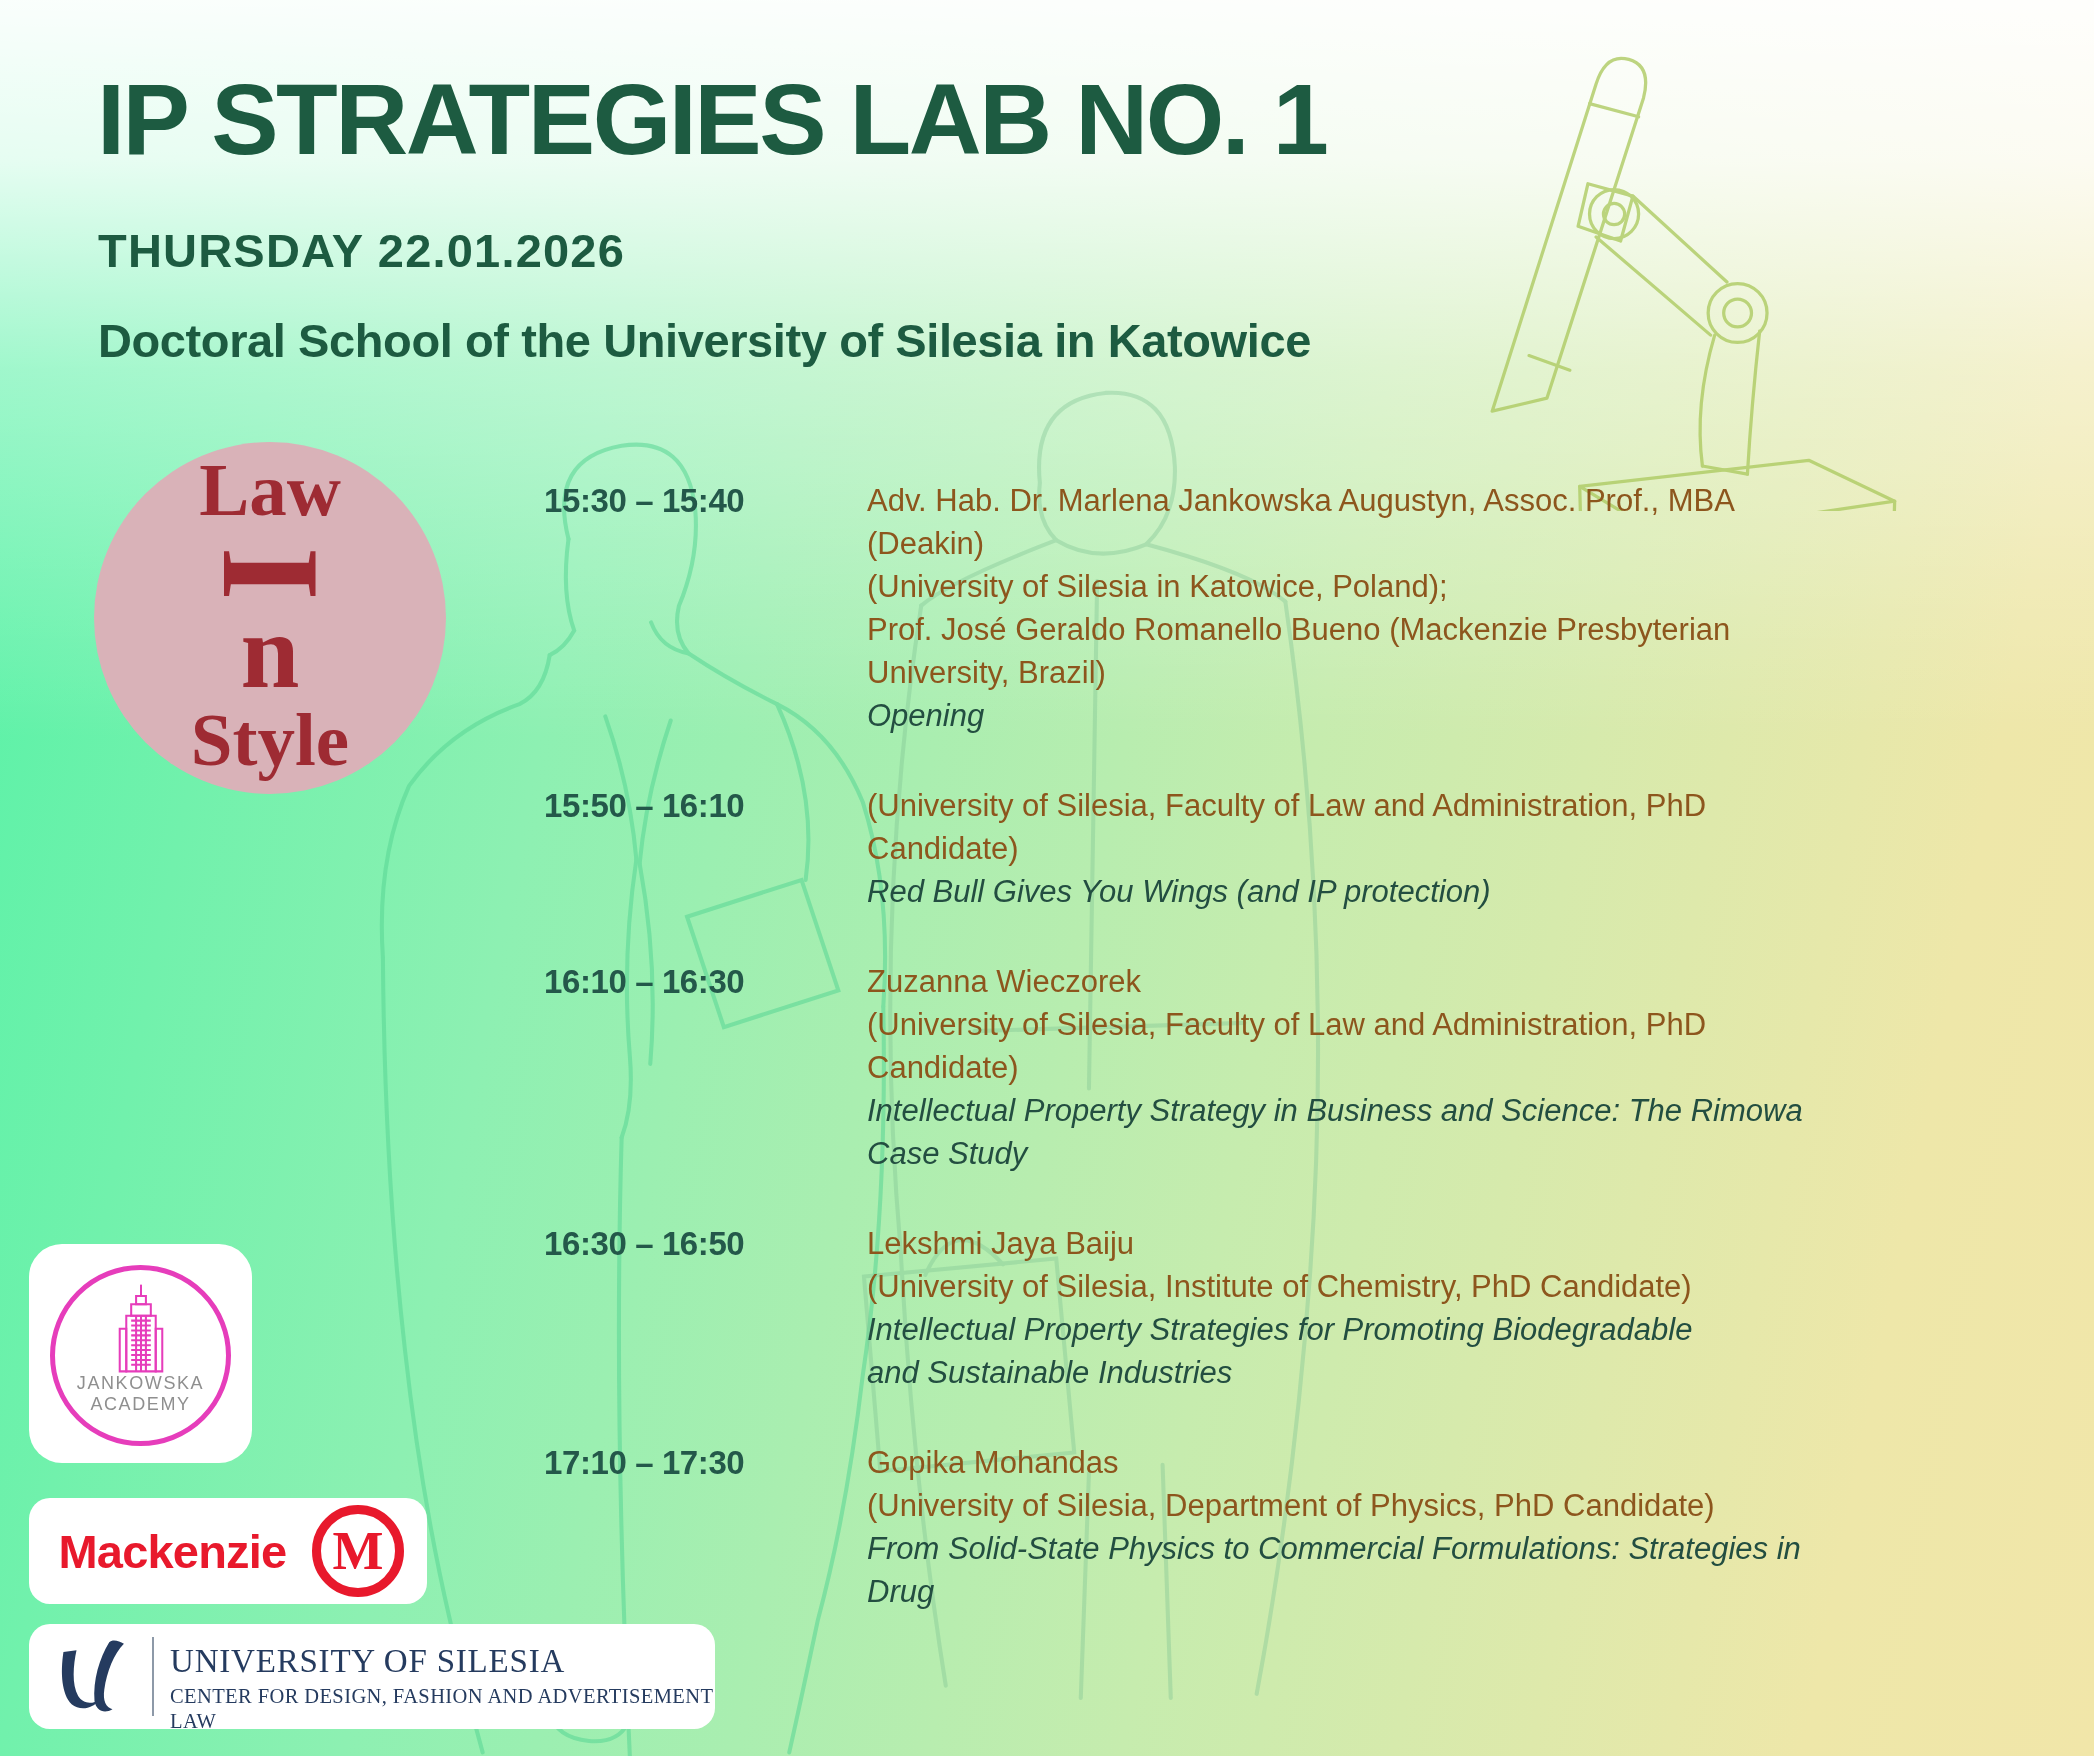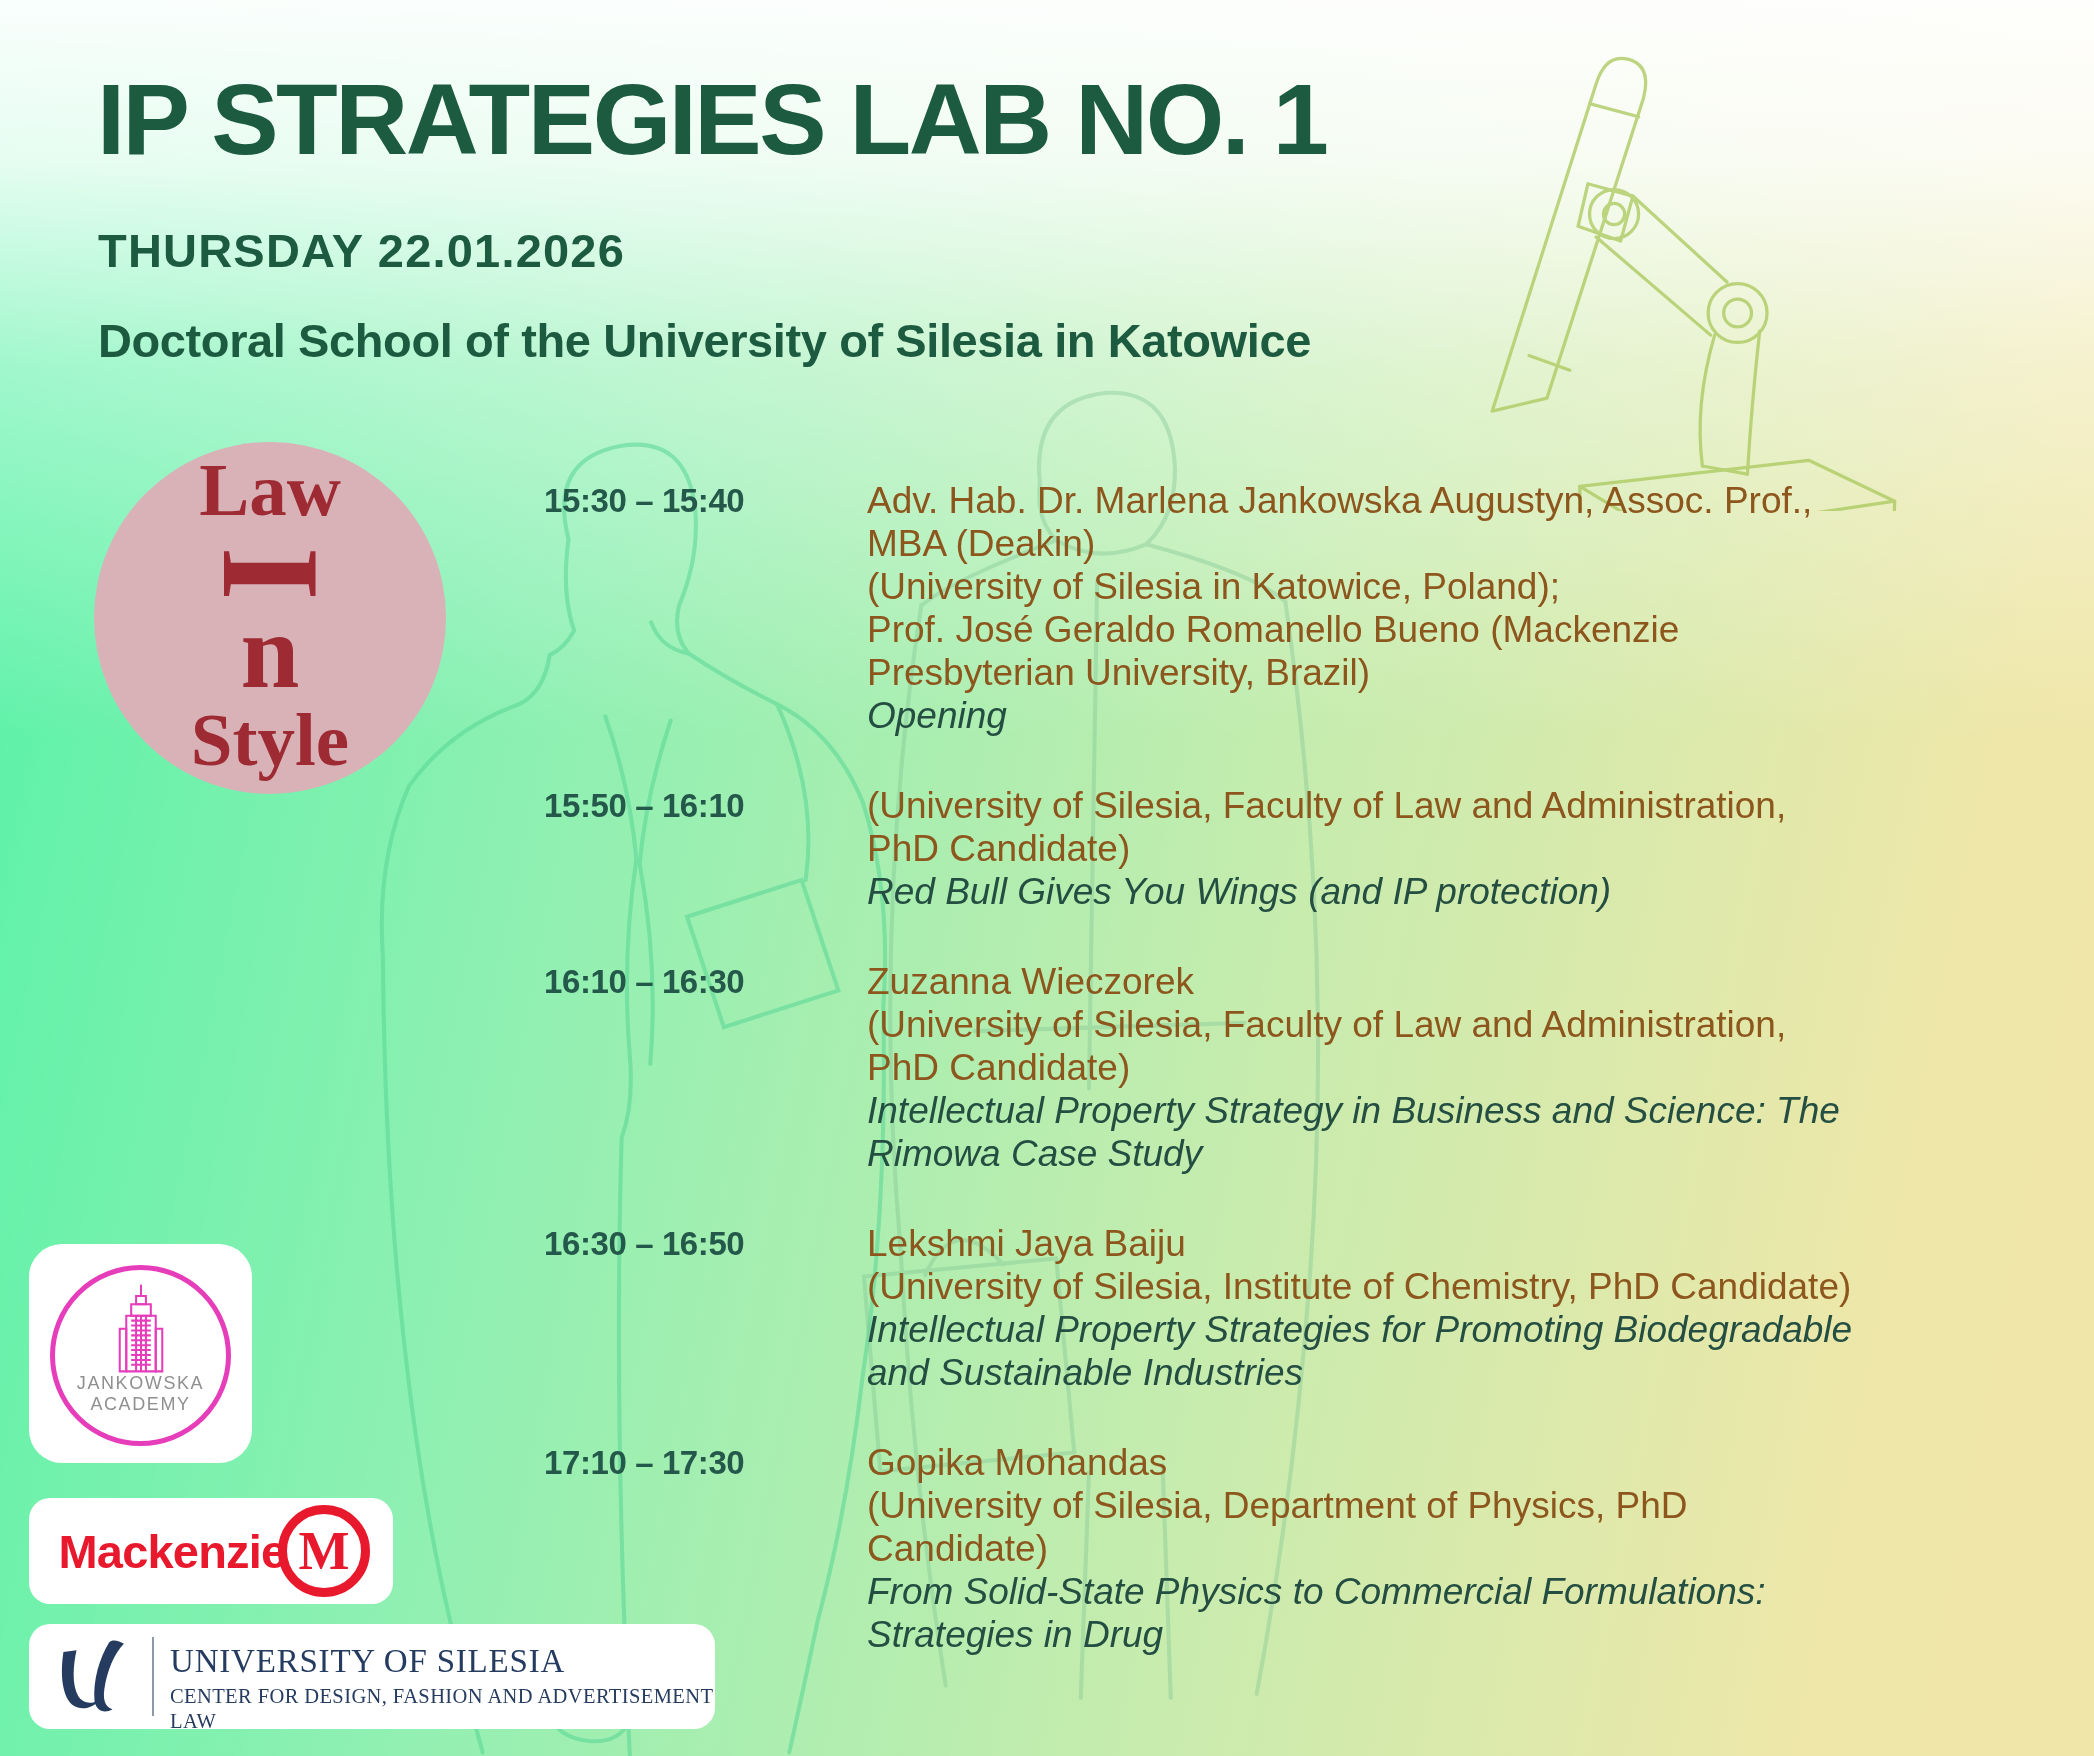--- a/index.html
+++ b/index.html
@@ -38,40 +38,40 @@
   .lis-law{font-size:75px; line-height:70px;}
   .lis-ibox{height:97px; display:flex; align-items:center; justify-content:center;}
   .lis-ibox span{display:inline-block; transform:rotate(90deg); font-size:139px; line-height:1;}
   .lis-n{font-size:106px; line-height:70px; margin-top:-4.9px;}
   .lis-style{font-size:75px; line-height:82px; margin-top:11.5px;}
 
   
   .schedule{position:absolute; left:544px; top:479px; width:1309px;}
   .entry{display:grid; grid-template-columns:323px 1fr; margin-bottom:47px;}
   .time{font-weight:700; font-size:33px; line-height:43px; letter-spacing:-0.4px; color:#24584a;}
-  .line{font-size:37px; line-height:43px;}
+  .line{font-size:31px; line-height:43px;}
   .speaker{color:#8d561d;}
   .talk{font-style:italic; color:#234e41;}
 
   
   .partners-label{
     position:absolute; left:71px; top:1201px;
     font-size:29.5px; font-weight:700; color:#1d5b41;margin-top:44px;
   }
   .card{position:absolute; background:#ffffff;}
   .card-jankowska{left:29px; top:1244px; width:223px; height:219px; border-radius:33px;}
   .j-circle{
     position:absolute; left:21px; top:21px; width:181px; height:181px;
     border:5.7px solid #e63dbb; border-radius:50%; box-sizing:border-box;
     display:flex; flex-direction:column; align-items:center;
   }
   .j-icon{margin-top:13px;}
   .j-line{font-size:18px; letter-spacing:1.6px; color:#8f8f8f; line-height:21px; text-align:center;}
 
-  .card-mackenzie{left:29px; top:1498px; width:364px; height:106px; border-radius:21px;}
+  .card-mackenzie{left:29px; top:1498px; width:364px; height:106px; border-radius:21px;padding-left:34px;}
   .mk-name{
     position:absolute; left:29.5px; top:50%; transform:translateY(-50%);
     font-size:47px; font-weight:700; color:#e8192c; letter-spacing:-0.8px;
   }
   .mk-circle{
     position:absolute; right:23px; top:50%; transform:translateY(-50%);
     width:92px; height:92px; border:9.8px solid #e8192c; border-radius:50%;
     box-sizing:border-box; display:flex; align-items:center; justify-content:center;
   }
   .mk-circle span{

